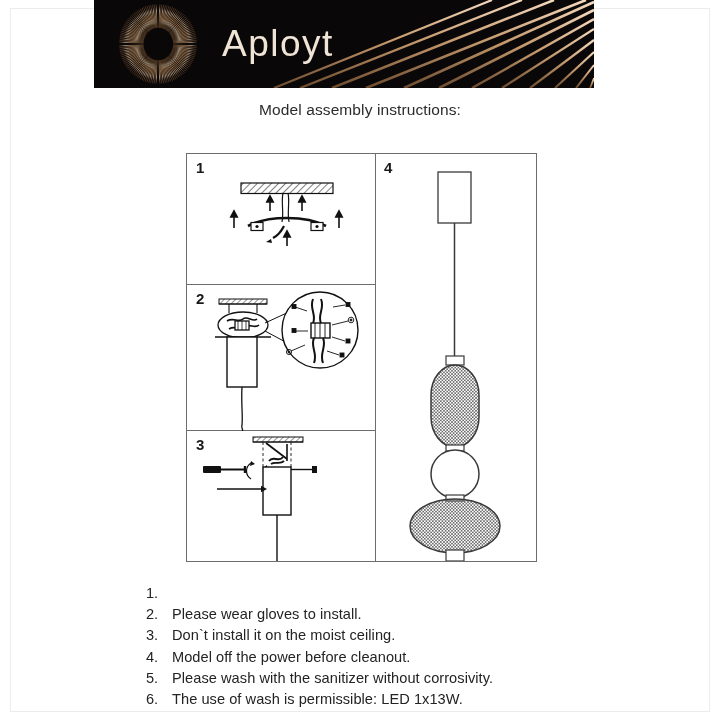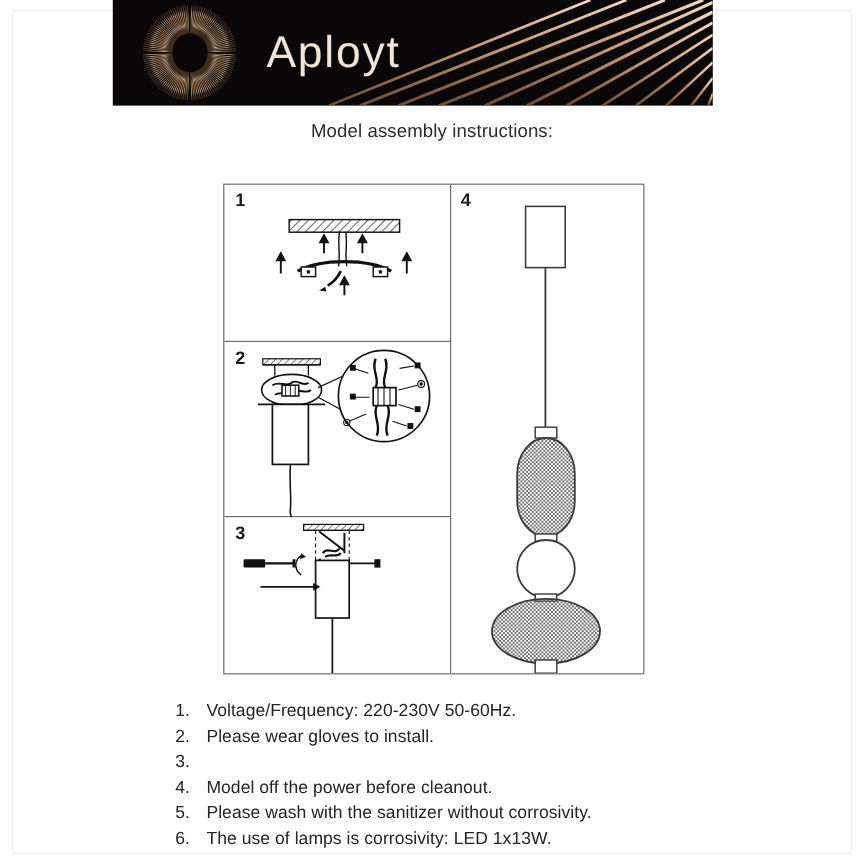--- a/index.html
+++ b/index.html
@@ -507,36 +507,36 @@
 
         <rect x="70" y="396" width="18" height="11" fill="#fff" stroke="#3a3a3a" stroke-width="1.2"></rect>
       </svg>
     </div>
 
   </div>
 
   <div id="notes">
     <div class="note-row">
       <div class="note-num">1.</div>
-      <div class="note-text">Voltage/Frequency: 220-230V 50-60Hz.</div>
     </div>
     <div class="note-row">
       <div class="note-num">2.</div>
       <div class="note-text">Please wear gloves to install.</div>
     </div>
     <div class="note-row">
       <div class="note-num">3.</div>
+      <div class="note-text">Don`t install it on the moist ceiling.</div>
     </div>
     <div class="note-row">
       <div class="note-num">4.</div>
       <div class="note-text">Model off the power before cleanout.</div>
     </div>
     <div class="note-row">
       <div class="note-num">5.</div>
       <div class="note-text">Please wash with the sanitizer without corrosivity.</div>
     </div>
     <div class="note-row">
       <div class="note-num">6.</div>
-      <div class="note-text">The use of lamps is corrosivity: LED 1x13W.</div>
+      <div class="note-text">The use of wash is permissible: LED 1x13W.</div>
     </div>
   </div>
 
 </div>
 
 </body></html>

